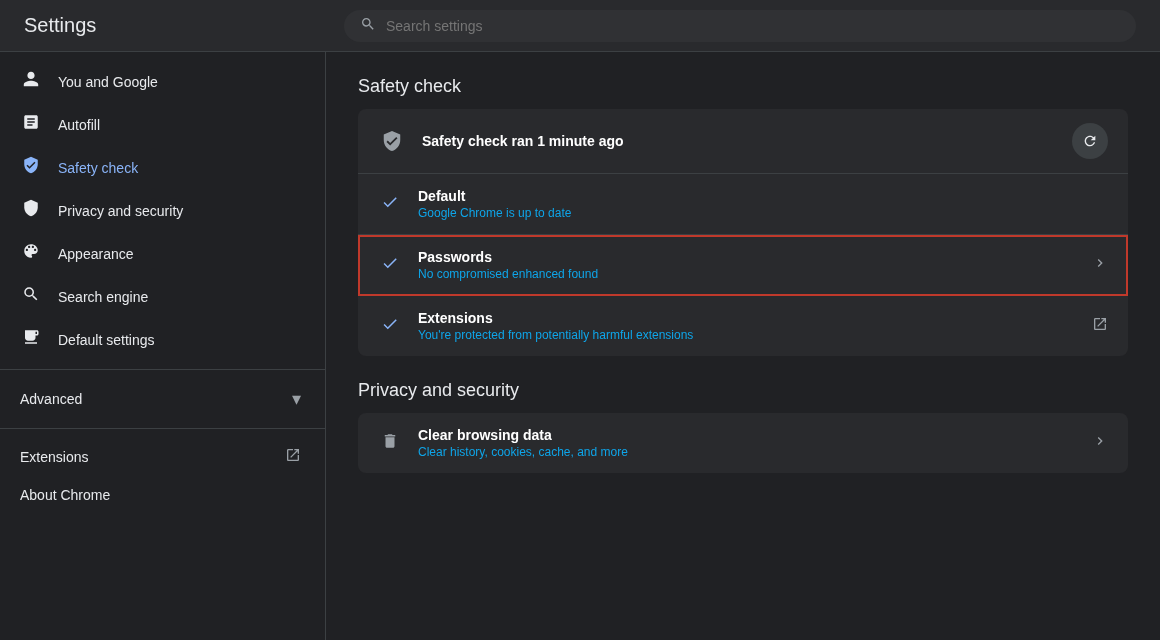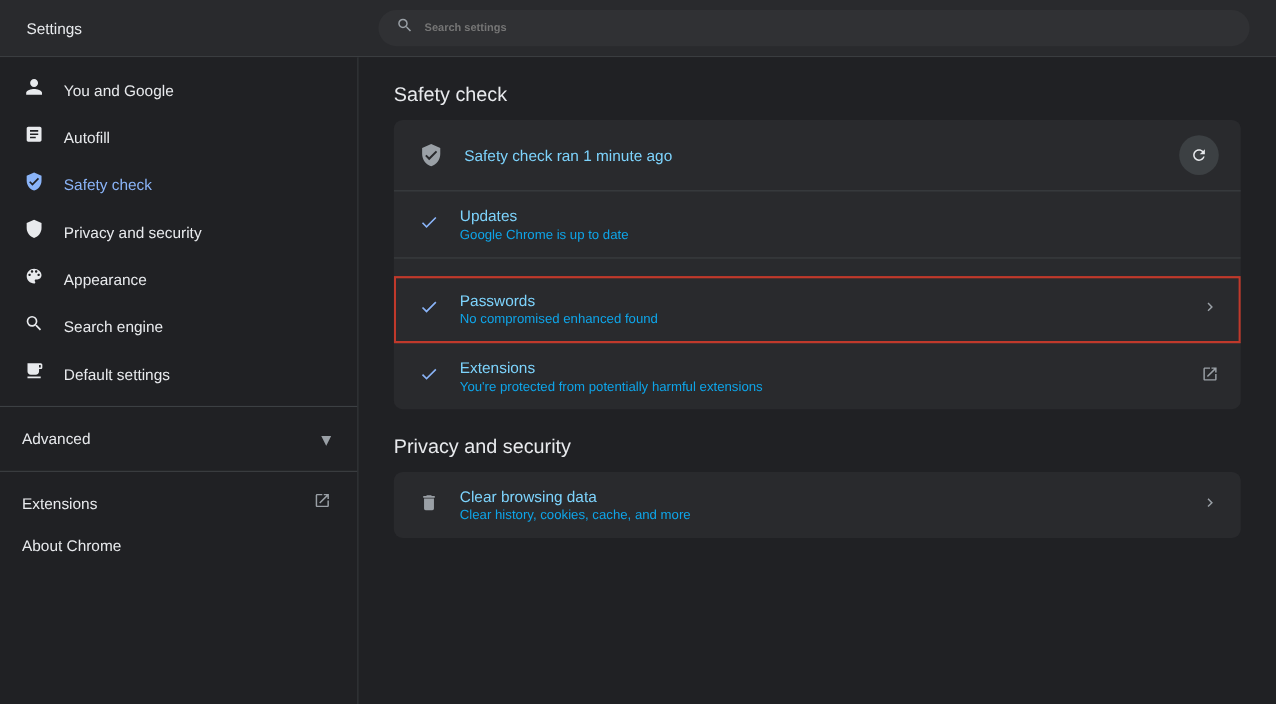--- a/index.html
+++ b/index.html
@@ -18,21 +18,21 @@
     .topbar {
       background: #292a2d;
       height: 52px;
       display: flex;
       align-items: center;
       padding: 0 24px;
       flex-shrink: 0;
       border-bottom: 1px solid #3c4043;
     }
     .topbar-title {
-      font-size: 14px;
+      font-size: 20px;
       font-weight: 400;
       color: #e8eaed;
       width: 320px;
     }
     .search-bar {
       display: flex;
       align-items: center;
       background: #303134;
       border-radius: 24px;
       padding: 6px 16px;
@@ -41,23 +41,22 @@
     }
     .search-icon-svg {
       color: #9aa0a6;
       font-size: 16px;
     }
     .search-input {
       background: transparent;
       border: none;
       outline: none;
       color: #a3a3a3;
-      font-size: 10px;
+      font-size: 14px;
       flex: 1;
-      font-weight: bold;
     }
 
     
     .layout {
       display: flex;
       flex: 1;
       overflow: hidden;
     }
 
     
@@ -153,21 +152,20 @@
       cursor: pointer;
       position: relative;
     }
     .card-row:last-child {
       border-bottom: none;
     }
     .card-row.highlighted {
       outline: 2px solid #c0392b;
       outline-offset: -2px;
       z-index: 1;
-      margin-top: 16px;
     }
     .card-row .check-icon {
       color: #8ab4f8;
       font-size: 18px;
       flex-shrink: 0;
       width: 24px;
       text-align: center;
     }
     .card-row .shield-icon {
       width: 28px;
@@ -175,22 +173,22 @@
       flex-shrink: 0;
       display: flex;
       align-items: center;
       justify-content: center;
     }
     .card-row .text-block {
       flex: 1;
     }
     .card-row .text-block .title {
       font-size: 14px;
-      color: #7dd3fc;
-      font-weight: 400;
+      color: #ffffff;
+      font-weight: 700;
     }
     .card-row .text-block .subtitle {
       font-size: 12px;
       color: #0ea5e9;
       margin-top: 2px;
     }
     .card-row .action-icon {
       color: #9aa0a6;
       font-size: 16px;
     }
@@ -329,21 +327,21 @@
         </button>
       </div>
 
       <div class="card-row">
         <span class="check-icon">
           <svg width="18" height="18" viewBox="0 0 24 24" fill="#8ab4f8">
               <path d="M9 16.17L4.83 12l-1.42 1.41L9 19 21 7l-1.41-1.41z"></path>
             </svg>
         </span>
         <div class="text-block">
-          <div class="title">Updates</div>
+          <div class="title">Default</div>
           <div class="subtitle">Google Chrome is up to date</div>
         </div>
       </div>
 
       <div class="card-row highlighted">
         <span class="check-icon">
           <svg width="18" height="18" viewBox="0 0 24 24" fill="#8ab4f8">
               <path d="M9 16.17L4.83 12l-1.42 1.41L9 19 21 7l-1.41-1.41z"></path>
             </svg>
         </span>

